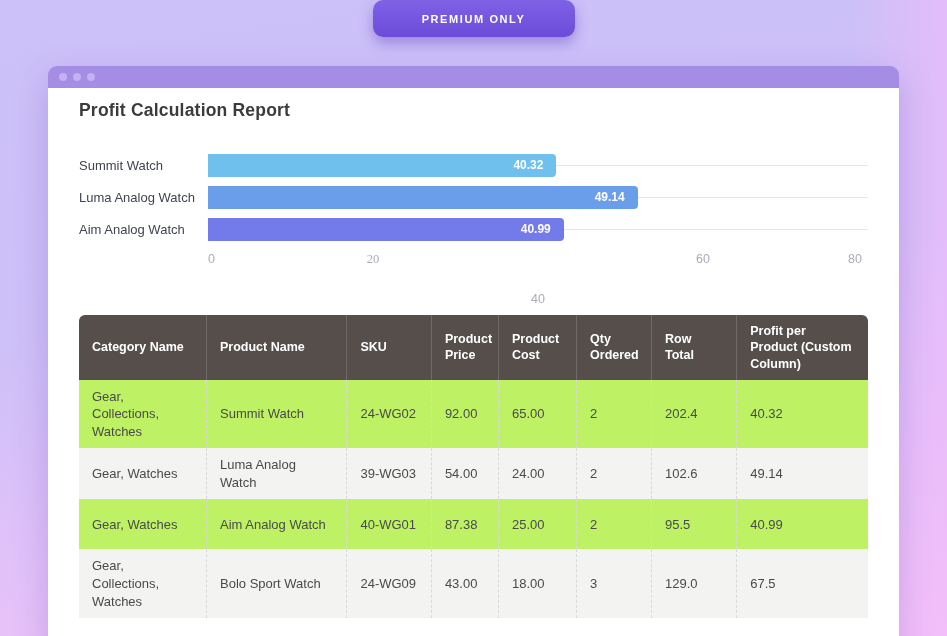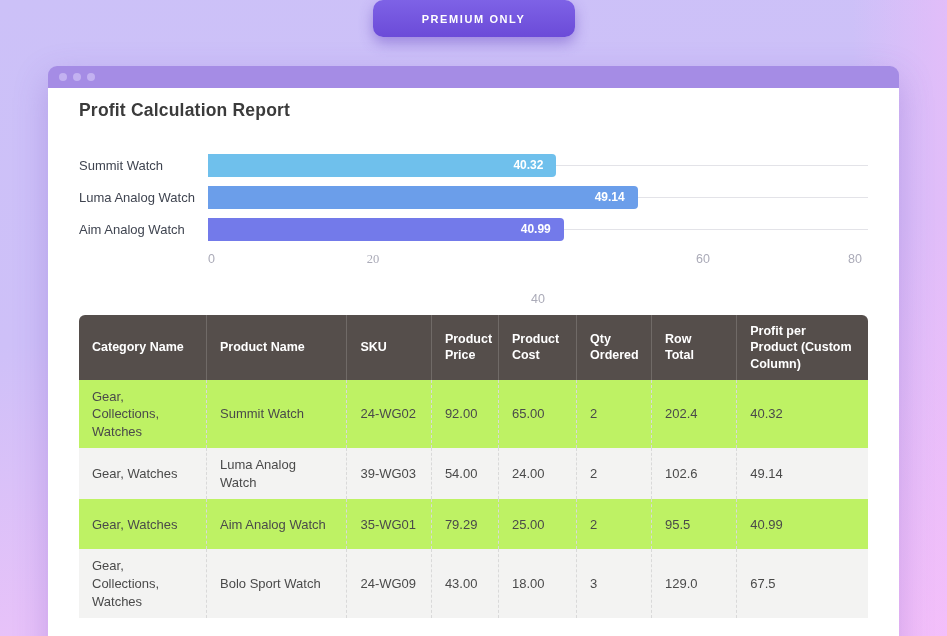--- a/index.html
+++ b/index.html
@@ -169,22 +169,22 @@
             <td>39-WG03</td>
             <td>54.00</td>
             <td>24.00</td>
             <td>2</td>
             <td>102.6</td>
             <td>49.14</td>
           </tr>
           <tr>
             <td>Gear, Watches</td>
             <td>Aim Analog Watch</td>
-            <td>35-WG01</td>
-            <td>79.29</td>
+            <td>40-WG01</td>
+            <td>87.38</td>
             <td>25.00</td>
             <td>2</td>
             <td>95.5</td>
             <td>40.99</td>
           </tr>
           <tr>
             <td>Gear, Collections, Watches</td>
             <td>Bolo Sport Watch</td>
             <td>24-WG09</td>
             <td>43.00</td>

